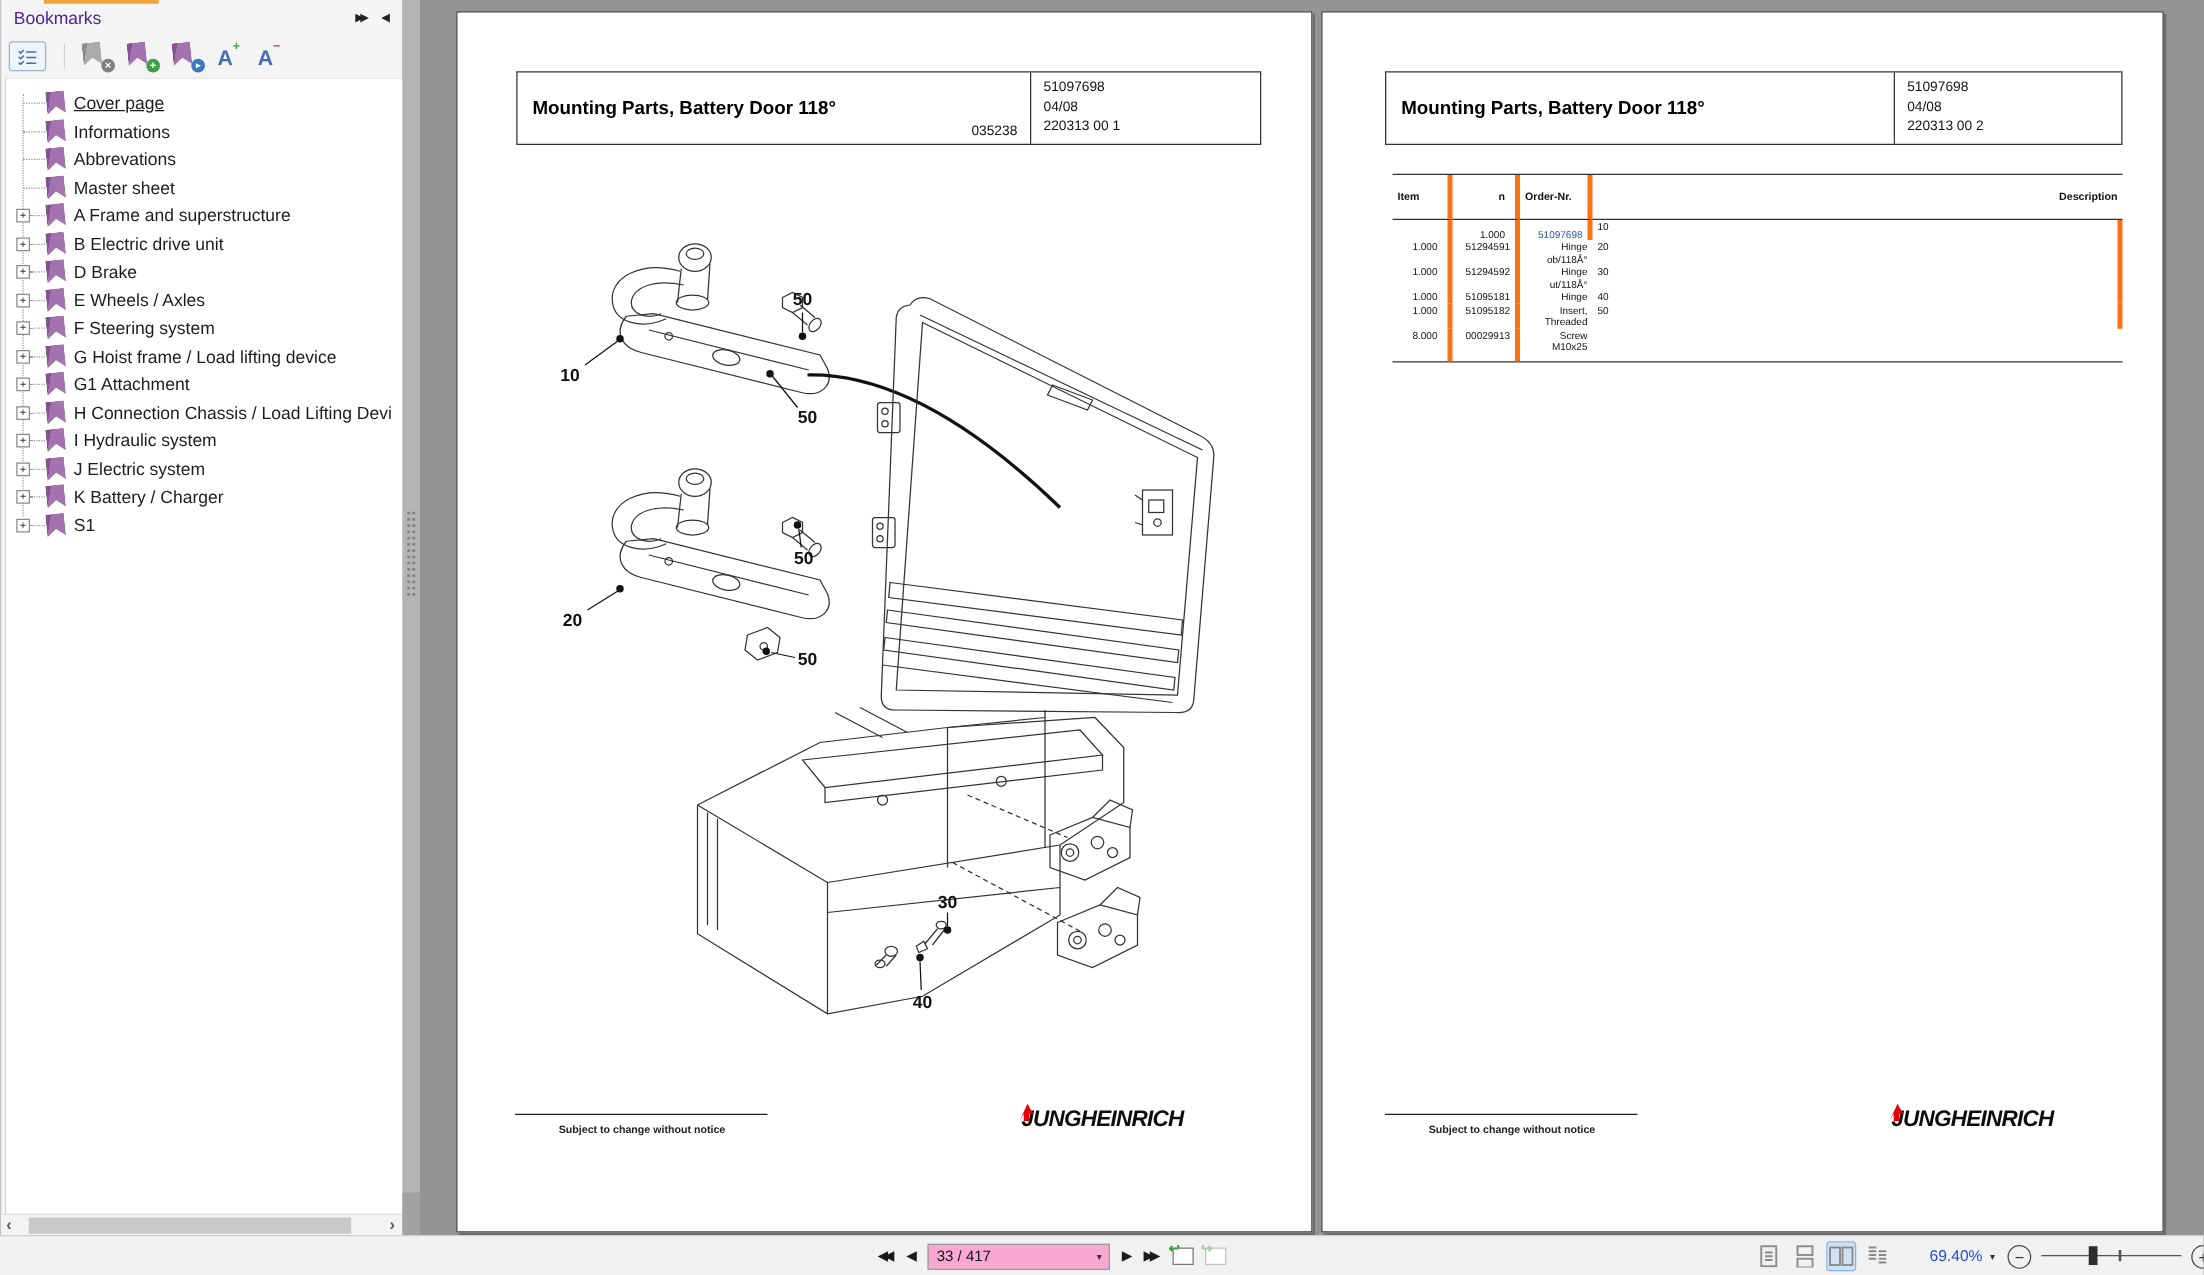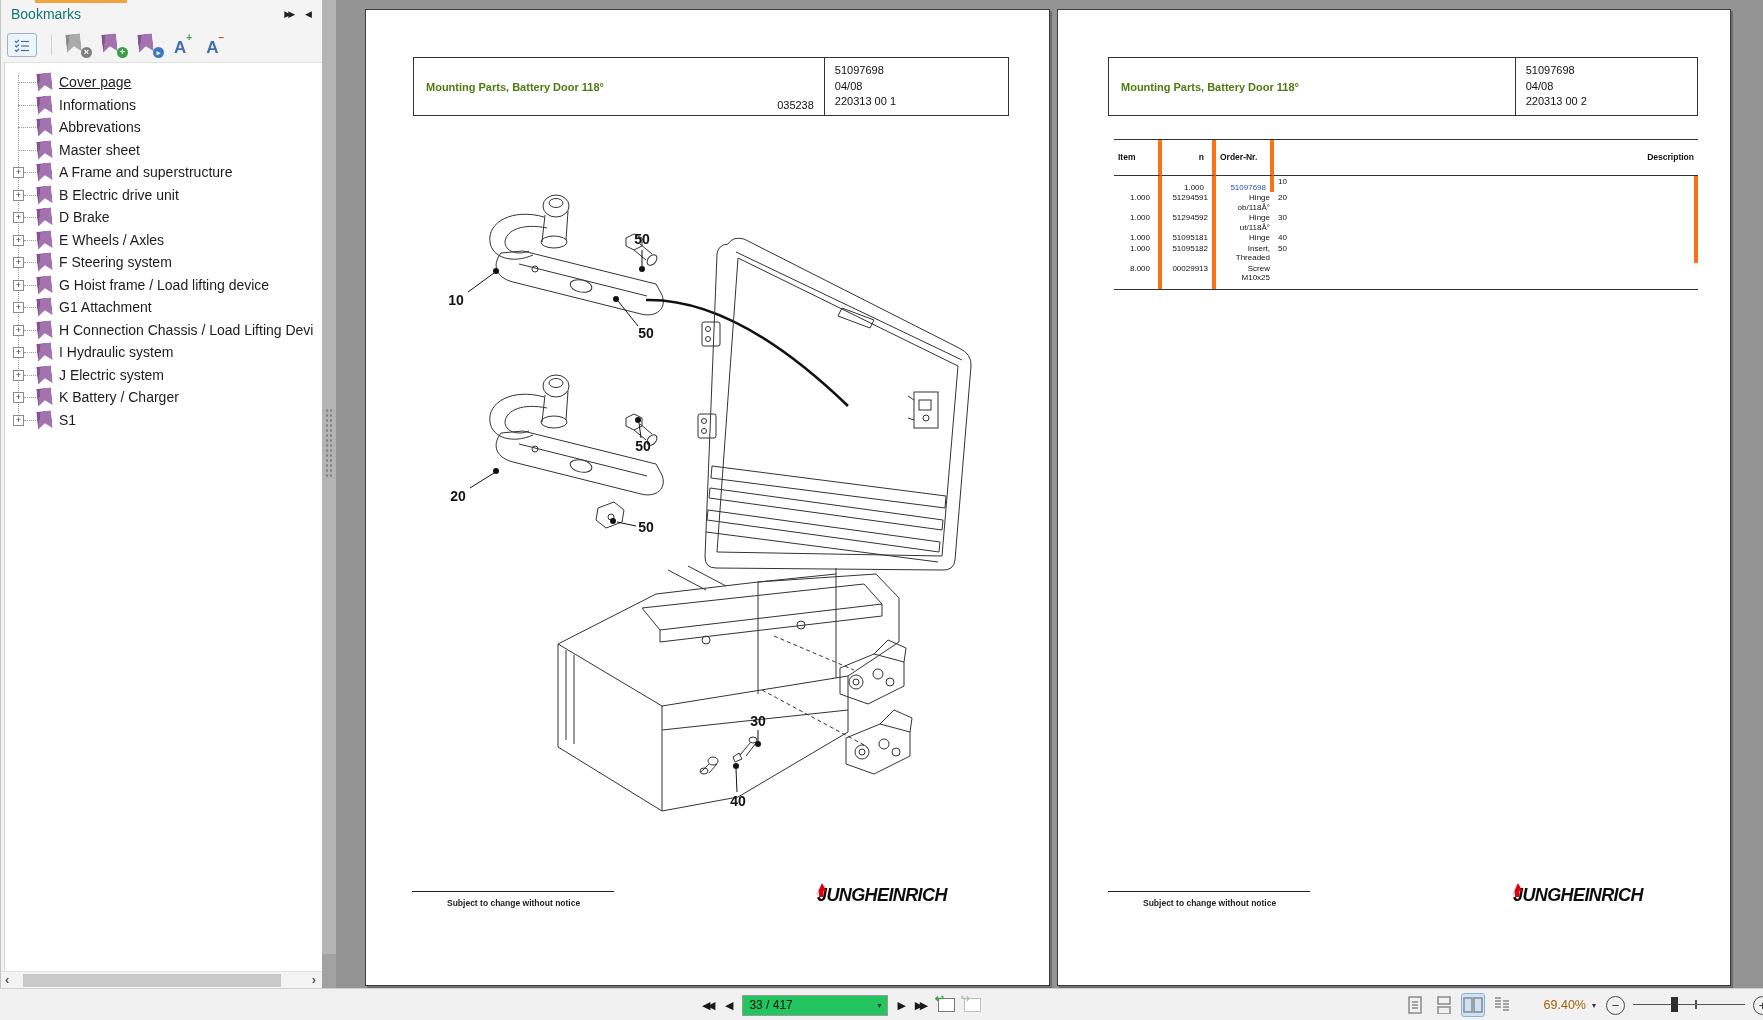--- a/index.html
+++ b/index.html
@@ -5,21 +5,21 @@
   * { margin:0; padding:0; box-sizing:border-box; }
   html,body { width:1763px; height:1020px; overflow:hidden;
     font-family:"Liberation Sans", sans-serif; background:#949494; }
   .app { position:relative; width:1763px; height:1020px; }
 
   
   .sidebar { position:absolute; left:0; top:0; width:322px; height:988px;
     background:#f4f4f4; border-left:1px solid #c4c4c4; display:flex; flex-direction:column; }
   .sb-accent { position:absolute; left:34px; top:0; width:92px; height:3px; background:#f0a23c; }
   .sb-header { height:28px; display:flex; align-items:center; padding:0 10px; }
-  .sb-title { font-size:14px; color:#0f766e; flex:1; }
+  .sb-title { font-size:14px; color:#4c1d95; flex:1; }
   .sb-hdr-icons { display:flex; gap:10px; align-items:center; color:#222; }
   .dbl-arrow { font-size:9px; letter-spacing:-3px; padding-right:3px; cursor:pointer; }
   .col-arrow { font-size:9px; cursor:pointer; }
   .sb-toolbar { height:34px; display:flex; align-items:center; padding:0 6px; gap:14px; }
   .tb-btn { width:30px; height:24px; border:1px solid #9ab4cc; background:#eef4fb; border-radius:3px;
     display:flex; align-items:center; justify-content:center; }
   .tb-sep { width:1px; height:20px; background:#d2d2d2; }
   .bkm-shape { width:15px; height:18px; display:inline-block; transform:rotate(-6deg);
     clip-path:polygon(0 0,100% 0,100% 100%,50% 68%,0 100%);
     background:linear-gradient(105deg,#85538f 24%,#a273ae 24%); position:relative; }
@@ -62,21 +62,21 @@
   .docarea { position:absolute; left:336px; top:0; width:1427px; height:988px; background:#949494; }
   .page { position:absolute; top:9px; width:685px; height:977px; background:#fff;
     border:1px solid #3c3c3c; box-shadow:2px 2px 0 #6e6e6e; }
   .page-left { left:29px; } .page-right { left:721px; width:674px; }
 
   .hdr-table { position:absolute; top:47px; height:59px; border:1px solid #333; display:grid;
     grid-template-columns:69% 31%; }
   .page-left  .hdr-table { left:47px; width:596px; }
   .page-right .hdr-table { left:50px; width:590px; }
   .hdr-title-cell { position:relative; display:flex; align-items:center; padding-left:12px; }
-  .hdr-title { font-size:11px; font-weight:bold; color:#4d7c0f; }
+  .hdr-title { font-size:15px; font-weight:bold; color:#000000; }
   .hdr-fig { position:absolute; right:10px; bottom:4px; font-size:11px; color:#111; }
   .hdr-right { border-left:1px solid #333; padding:5px 10px; font-size:11px; line-height:15.5px; color:#111; }
 
   .pg-footer-line { position:absolute; top:881px; width:202px; border-top:1px solid #222; }
   .page-left .pg-footer-line { left:46px; } .page-right .pg-footer-line { left:50px; }
   .pg-footer-note { position:absolute; top:888px; font-size:8.5px; font-weight:600; color:#222;padding-left:27px; }
   .page-left .pg-footer-note { left:54px; } .page-right .pg-footer-note { left:58px; }
   .logo { position:absolute; top:870px; height:26px; display:flex; align-items:flex-end; }
   .page-left .logo { left:448px; } .page-right .logo { left:452px; }
   .logo-arrow { width:14px; height:14px; margin-right:-11px; margin-bottom:9px; position:relative; z-index:2; }
@@ -104,34 +104,34 @@
   .row-first { padding-top:7px; }
   .row-last { padding-bottom:6px; }
   .link { color:#2454b5; cursor:pointer; }
 
   
   .bottombar { position:absolute; left:0; top:988px; width:1763px; height:32px; background:#f1f1f1;
     border-top:1px solid #cfcfcf; overflow:hidden; }
   .nav-cluster { position:absolute; left:702px; top:0; height:32px; display:flex; align-items:center; gap:9px; }
   .nav-btn { font-size:11px; color:#1a1a1a; cursor:pointer; line-height:1; }
   .nav-btn.dbl { letter-spacing:-3.5px; padding-right:4px; }
-  .pagebox { width:146px; height:21px; background:#22c55e; border:1px solid #9a9a9a; display:flex;
+  .pagebox { width:146px; height:21px; background:#f9a8d4; border:1px solid #9a9a9a; display:flex;
     align-items:center; padding:0 6px; font-size:12px; color:#111; cursor:text;text-align:right; }
   .pagebox .caret { margin-left:auto; font-size:8px; color:#333; cursor:pointer; }
   .view-ico { width:17px; height:14px; border:1px solid #777; background:#fff; position:relative; cursor:pointer; }
   .view-ico .arr { position:absolute; top:-7px; left:-4px; font-size:11px; color:#3f9f46; font-weight:bold; }
   .view-ico.disabled { border-color:#c0c0c0; }
   .view-ico.disabled .arr { color:#a8c9a8; }
 
   .right-cluster { position:absolute; right:0; top:0; height:32px; display:flex; align-items:center; }
   .lay-ico { width:22px; height:22px; margin-right:7px; display:flex; align-items:center; justify-content:center;
     border-radius:2px; cursor:pointer; }
   .lay-ico.selected { background:#cfe2f5; outline:1px solid #8ab4dd; }
   .lay-ico svg rect, .lay-ico svg line { stroke:#8a8a8a; stroke-width:1.5; fill:none; }
-  .zoom-label { font-size:12.5px; color:#a16207; margin:0 4px 0 24px; }
+  .zoom-label { font-size:12.5px; color:#1d4ed8; margin:0 4px 0 24px; }
   .zoom-caret { font-size:8px; color:#333; margin:0 10px 0 2px; cursor:pointer; }
   .zoom-circle { width:19px; height:19px; border:1.5px solid #4a4a4a; border-radius:50%;
     display:flex; align-items:center; justify-content:center; font-size:13px; color:#333; cursor:pointer; }
   .zoom-slider { position:relative; width:112px; height:20px; margin:0 8px; cursor:pointer; }
   .zs-line { position:absolute; left:0; right:0; top:9px; border-top:1.5px solid #555; }
   .zs-handle { position:absolute; left:38px; top:2px; width:7px; height:15px; background:#2e2e2e; }
   .zs-tick { position:absolute; left:62px; top:5px; width:1.5px; height:9px; background:#555; }
   .zoom-in-cut { margin-right:-9px; }
 </style>
 </head>

